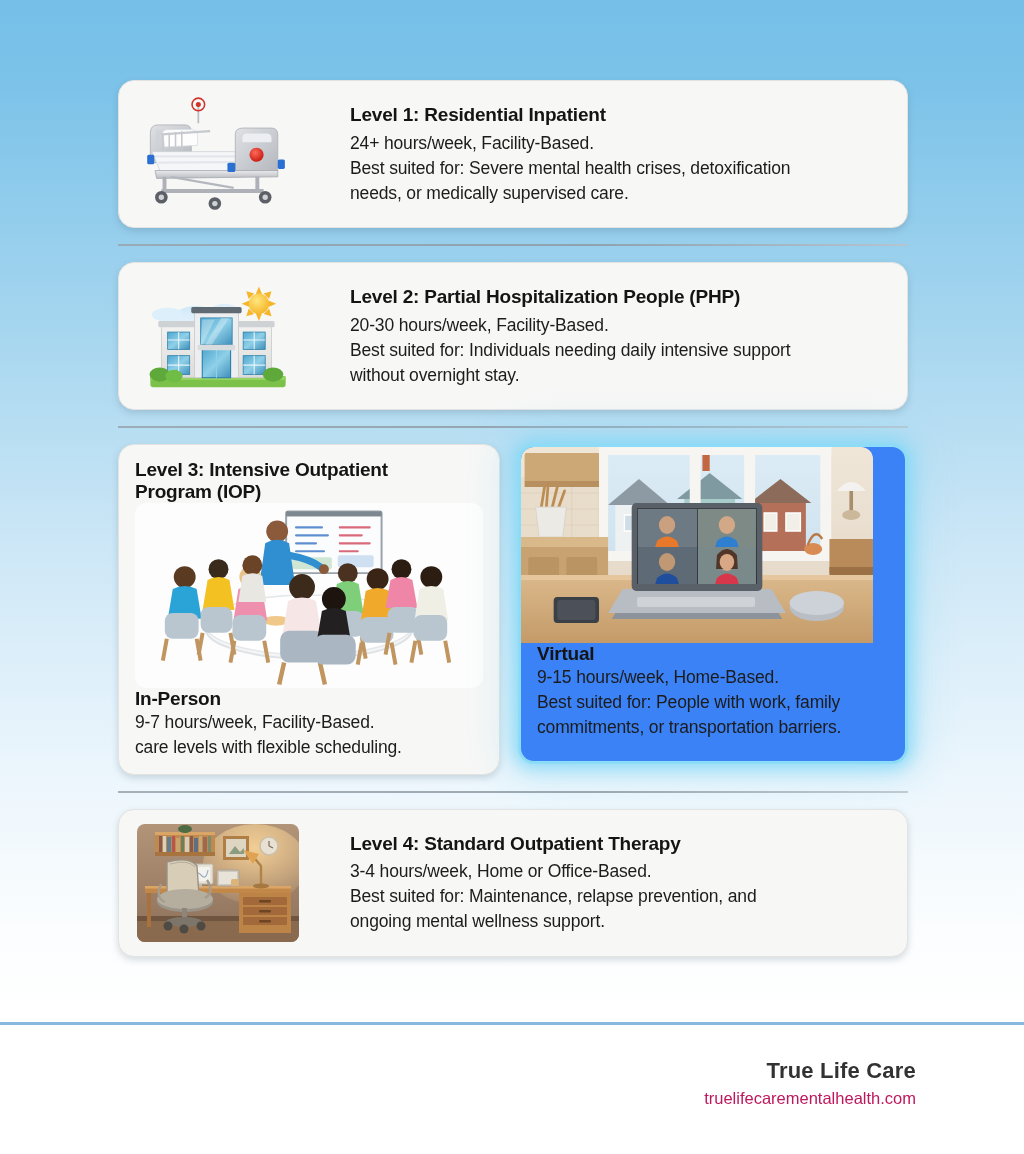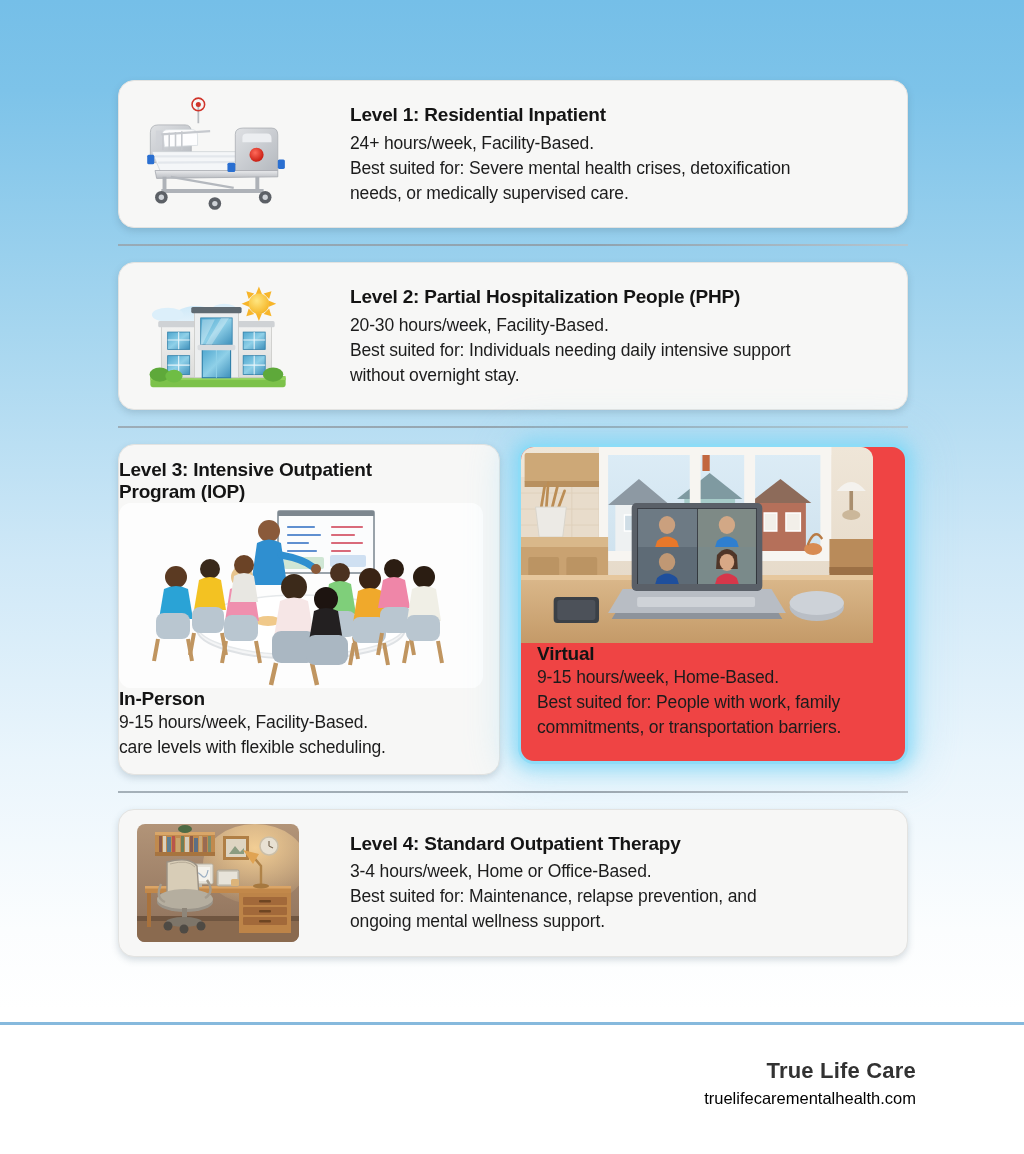--- a/index.html
+++ b/index.html
@@ -76,32 +76,32 @@
     opacity: .85;
   }
 
   
   .split { display: flex; align-items: stretch; gap: 18px; }
   .col { flex: 0 0 382px; }
   .col-right { flex: 1 1 auto; }
 
   .card-tall {
     min-height: 320px;
-    padding: 14px 16px 14px 0;
+    padding: 14px 16px 14px 16px;
     display: flex; flex-direction: column;
   }
   .card-tall .body { margin-top: auto; }
   .card-tall h3.title { margin-bottom: 0; }
 
   .card-glow {
     border: 3px solid #8ddcf7;
     box-shadow: 0 0 16px 5px rgba(125,214,245,.75),
                 0 0 40px 10px rgba(150,220,247,.45);
     padding: 0;
-    background: #ef4444;
+    background: #3b82f6;
   }
   .glow-inner {
     padding: 0 16px 14px 16px;
     display: flex; flex-direction: column; height: 100%;
   }
   .glow-inner .body { margin-top: auto; }
 
   
   .footer-rule {
     position: absolute;
@@ -111,21 +111,21 @@
   }
   .footer {
     position: absolute;
     right: 108px; top: 1058px;
     text-align: right;
   }
   .brand {
     font-size: 22px; font-weight: bold; color: #323232;
     letter-spacing: .2px;
   }
-  .url { font-size: 16.5px; color: #000000; margin-top: 5px; }
+  .url { font-size: 16.5px; color: #be185d; margin-top: 5px; }
 
   
   .illus { width: 100%; height: 100%; display: block; }
 
   
   .scene {
     width: 100%;
     border-radius: 12px;
     overflow: hidden;
     position: relative;
@@ -375,21 +375,21 @@
             <g>
               <circle cx="200" cy="96" r="12" fill="#1d1410"></circle>
               <path d="M188 108 q12 -6 24 0 l5 30 h-34 z" fill="#232021"></path>
               <rect x="180" y="132" width="42" height="30" rx="9" fill="#aab7c2"></rect>
             </g>
           </svg>
         </div>
 
         <div class="body">
           <h3 class="title">In-Person</h3>
-          <p class="line">9-15 hours/week, Facility-Based.</p>
+          <p class="line">9-7 hours/week, Facility-Based.</p>
           <p class="line">care levels with flexible scheduling.</p>
         </div>
       </div>
     </div>
 
     <div class="col col-right">
       <div class="card card-tall card-glow">
         <div class="glow-inner">
           <div class="scene scene-virtual" style="margin:0 -16px 0 -16px;border-radius:12px 12px 0 0;">
             <svg class="illus" viewBox="0 0 388 196" preserveAspectRatio="none" xmlns="http://www.w3.org/2000/svg">

